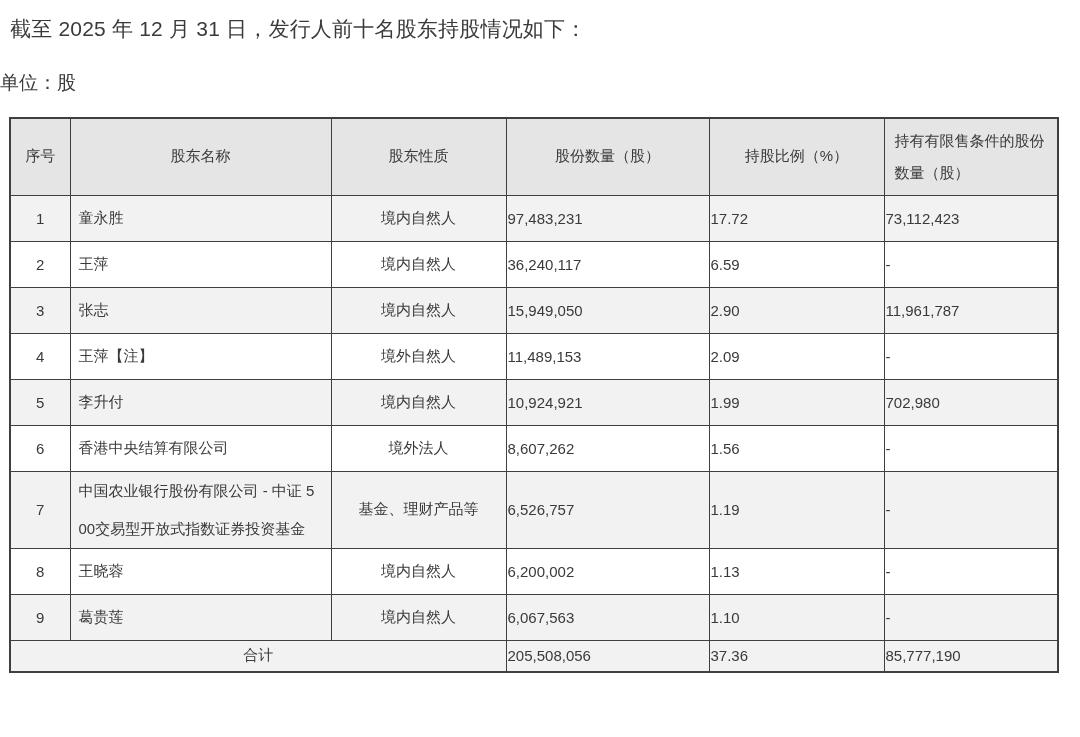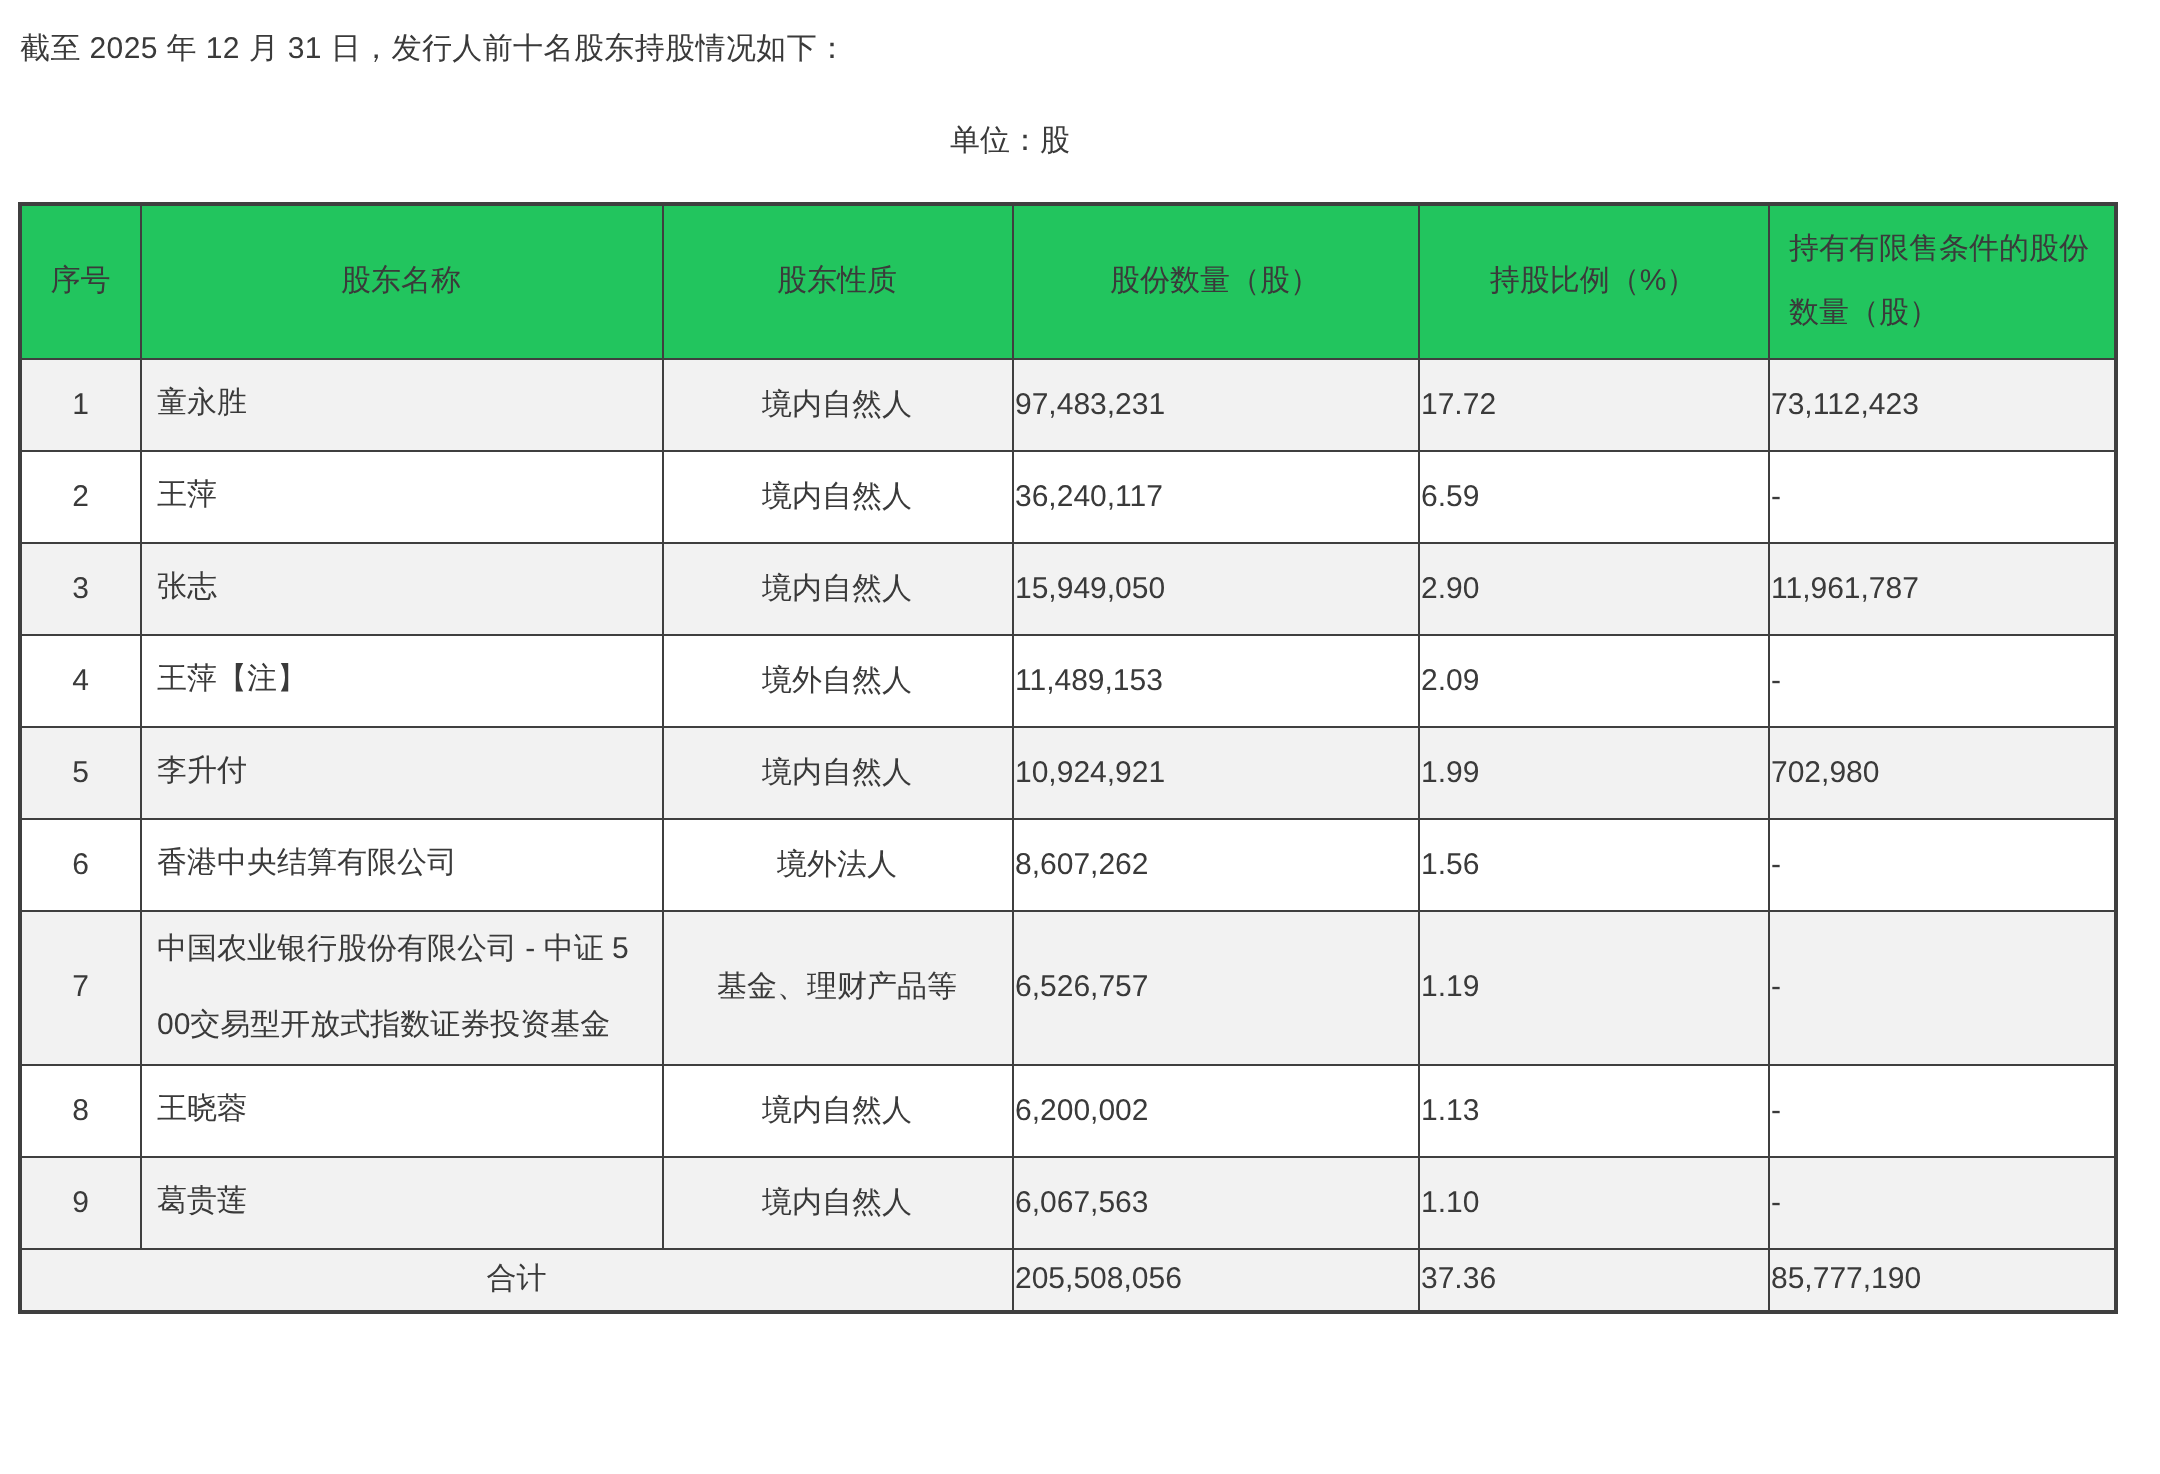--- a/index.html
+++ b/index.html
@@ -5,48 +5,48 @@
   html, body {
     margin: 0;
     padding: 0;
     background: #ffffff;
     width: 1080px;
     height: 737px;
     font-family: "Liberation Sans", "DejaVu Sans", sans-serif;
     color: #3a3a3a;
   }
   .caption {
-    font-size: 15px;
+    font-size: 21px;
     margin: 15px 0 0 10px;
     letter-spacing: 0.2px;
   }
   .unit-line {
-    font-size: 15px;
-    text-align: center;
+    font-size: 19px;
+    text-align: left;
     margin: 27px 70px 0 0;
   }
   table.holders {
     border-collapse: collapse;
     table-layout: fixed;
     width: 1048px;
     margin: 21px 0 0 9px;
     font-size: 15px;
     border: 2px solid #3f3f3f;
   }
   table.holders th,
   table.holders td {
     border: 1px solid #3f3f3f;
     font-weight: normal;
     color: #3a3a3a;
     box-sizing: border-box;
   }
   thead th {
     height: 77px;
     text-align: center;
-    background: #22c55e;
+    background: #e5e5e5;
   }
   thead th.restricted-header {
     text-align: left;
     padding: 0 10px;
     line-height: 32px;
   }
   tbody td {
     height: 46px;
   }
   tbody tr:nth-child(odd) {

